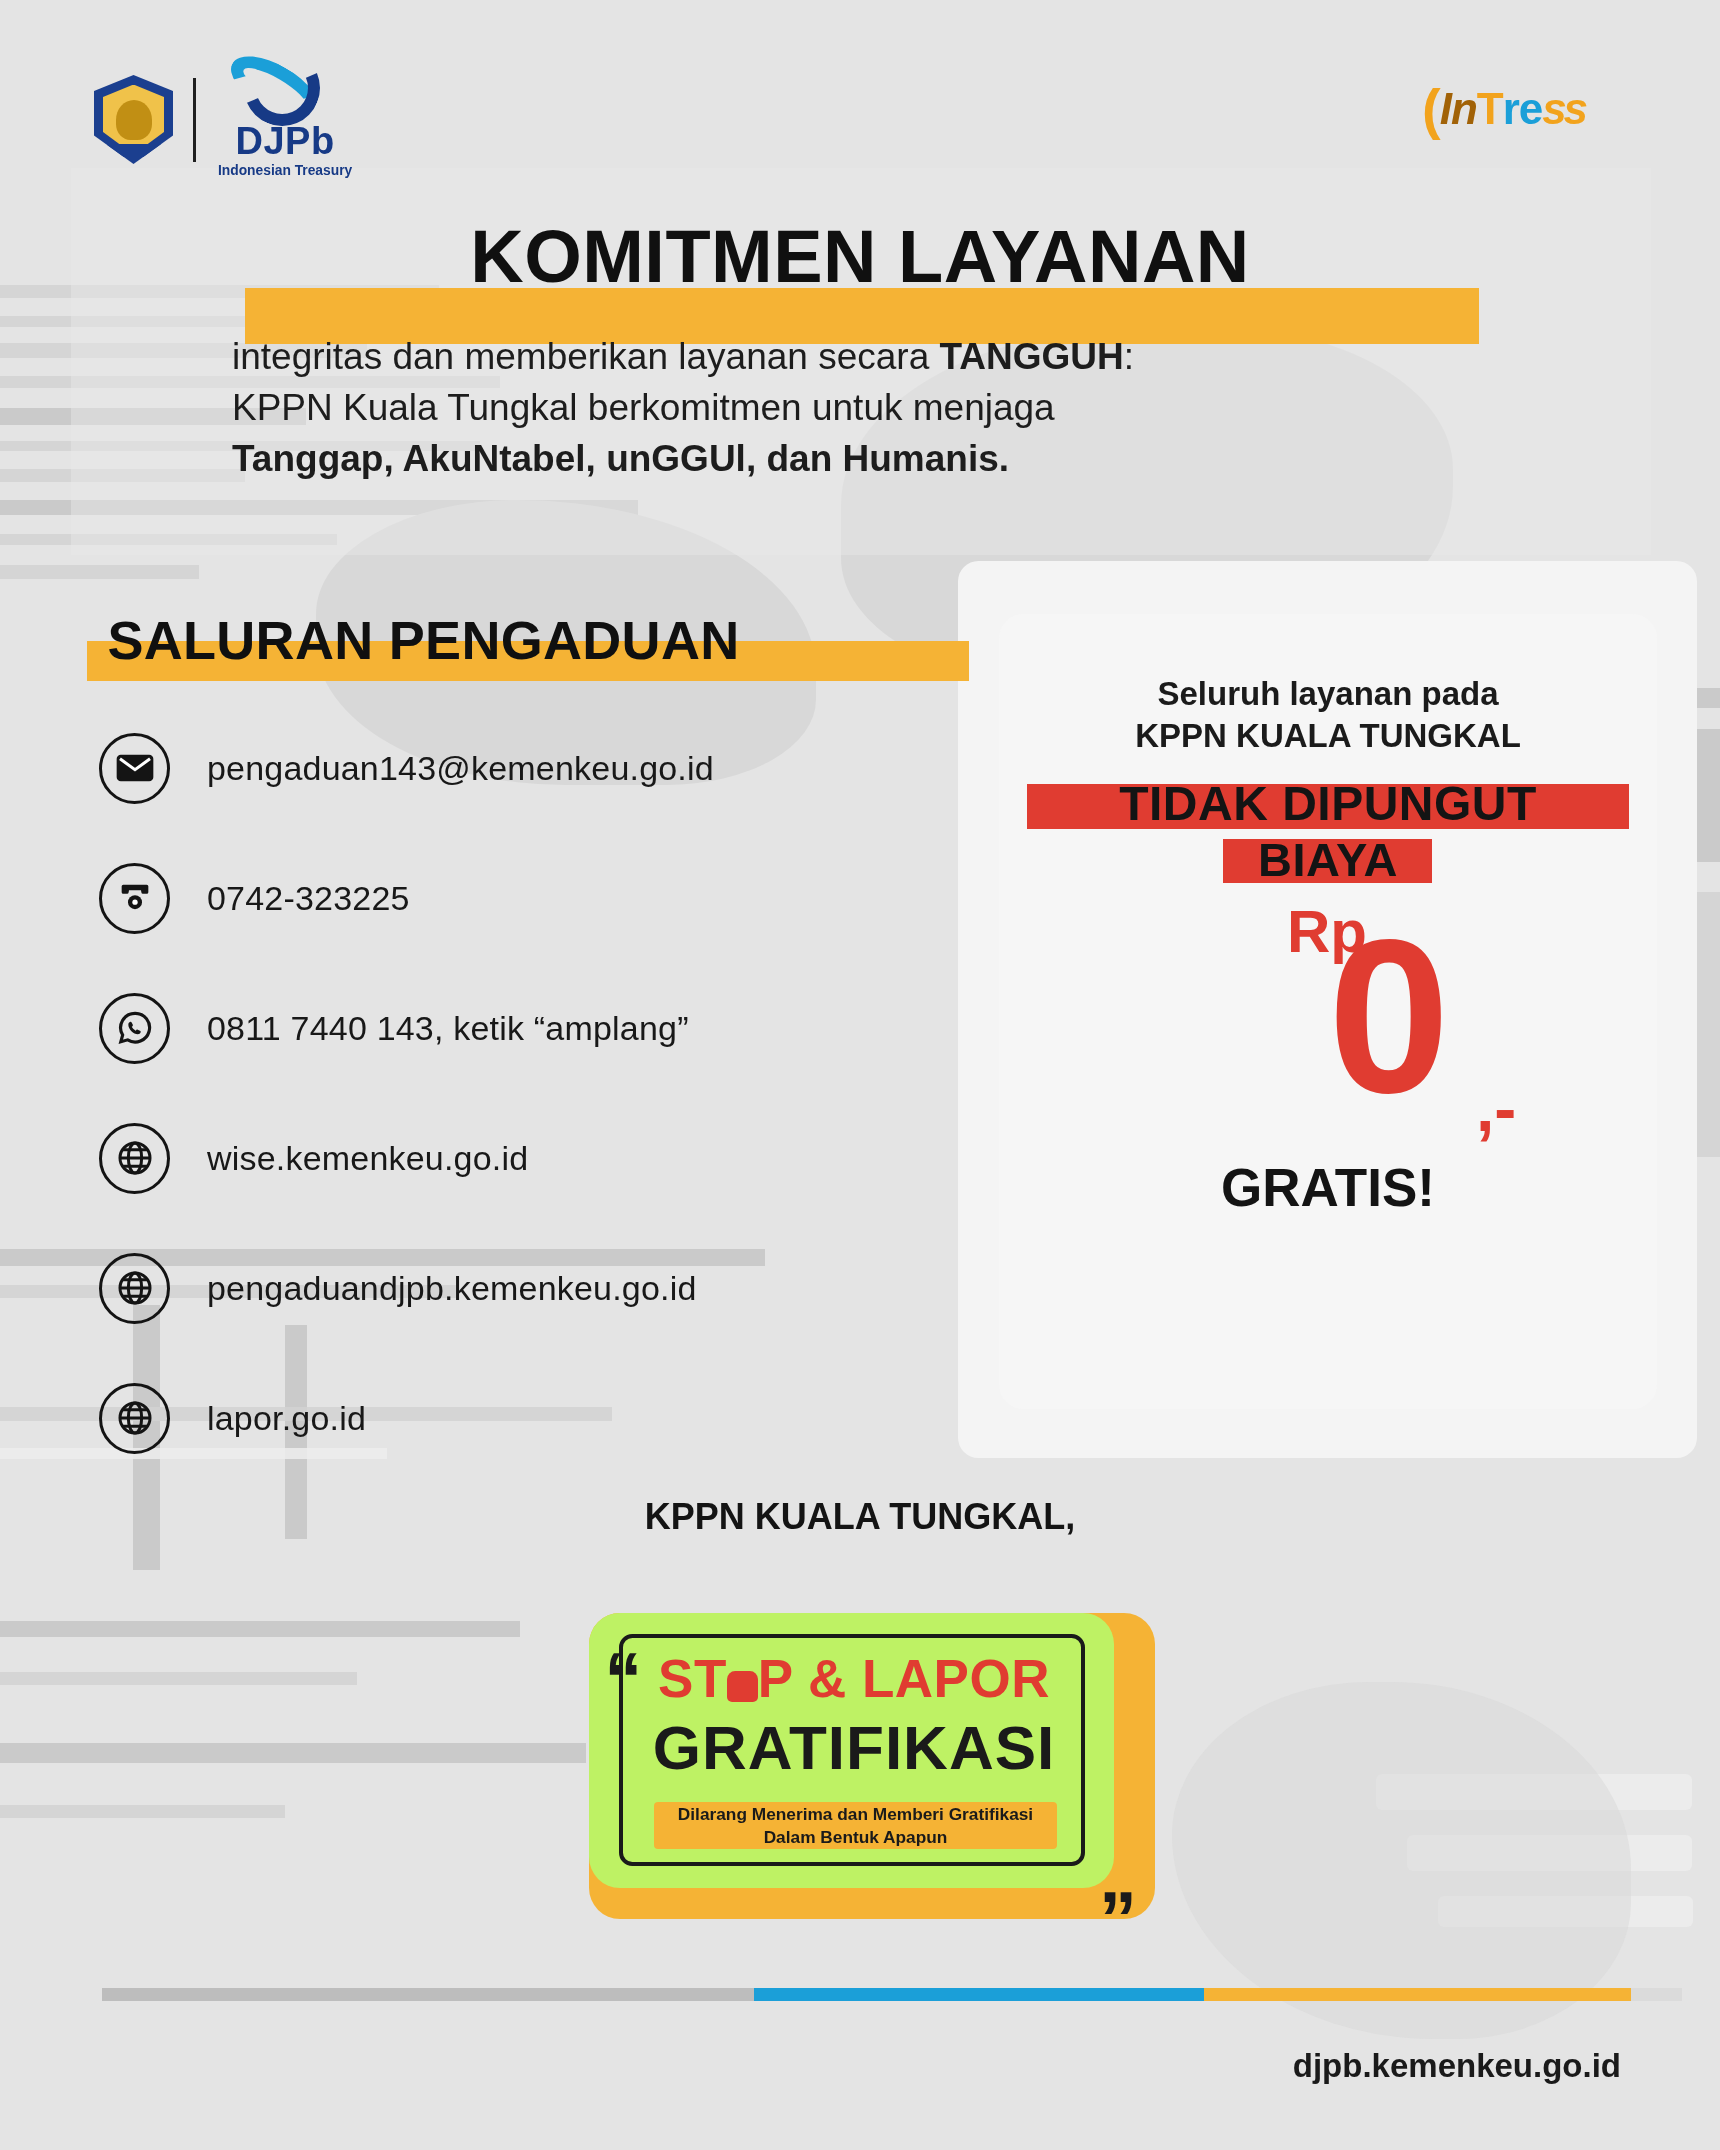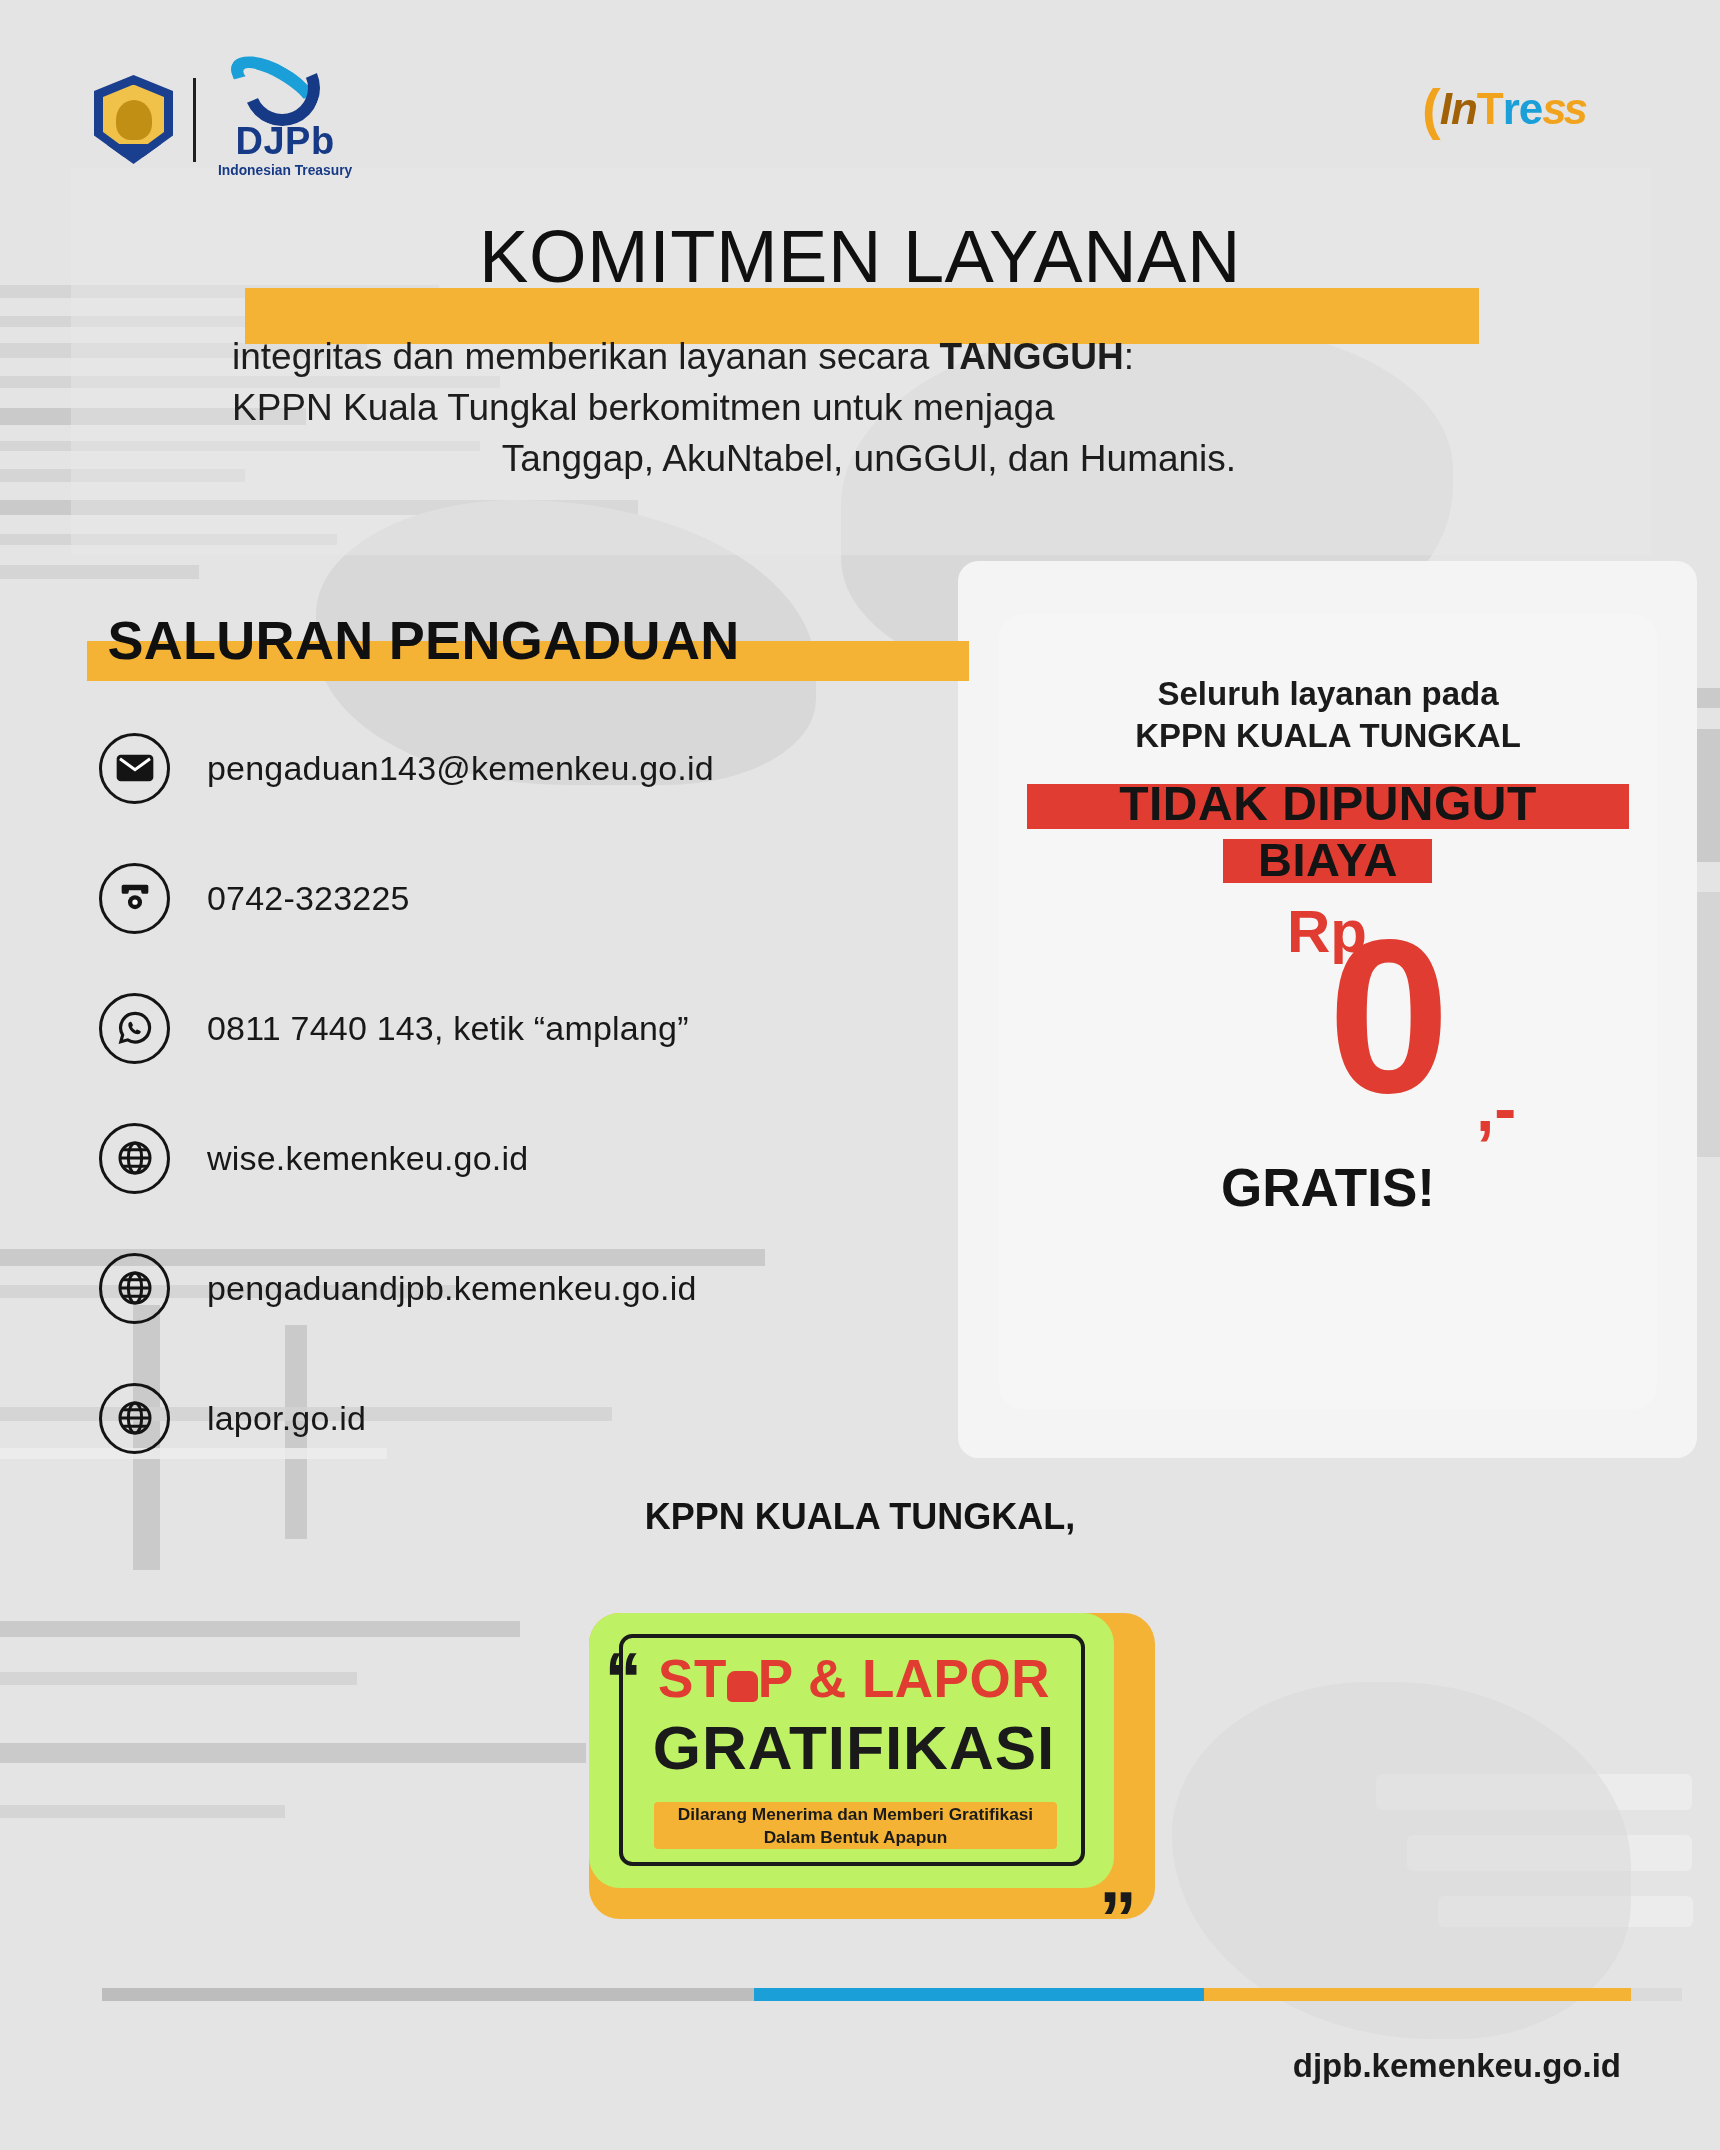--- a/index.html
+++ b/index.html
@@ -145,37 +145,37 @@
   }
   .title-hl {
     position: absolute;
     left: 245px; top: 74px;
     width: 1234px; height: 56px;
     background: #f5b335;
   }
   .main-title {
     position: relative;
     font-size: 74px;
-    font-weight: normal;
+    font-weight: bold;
     letter-spacing: 0.5px;
     color: #101010;
     z-index: 2;
   }
 
   .intro {
     position: absolute;
     top: 331px;
     left: 232px;
     width: 1274px;
     font-size: 37px;
     line-height: 1.38;
     color: #1d1d1d;
     text-align: justify;
   }
-  .intro .last { text-align: center; }
+  .intro .last { text-align: left; font-weight: bold; }
   .intro b { font-weight: bold; }
 
   
   .sp-wrap { position: absolute; top: 609px; left: 87px; }
   .sp-hl {
     position: absolute;
     left: 0; top: 32px;
     width: 882px; height: 40px;
     background: #f5b335;
   }

